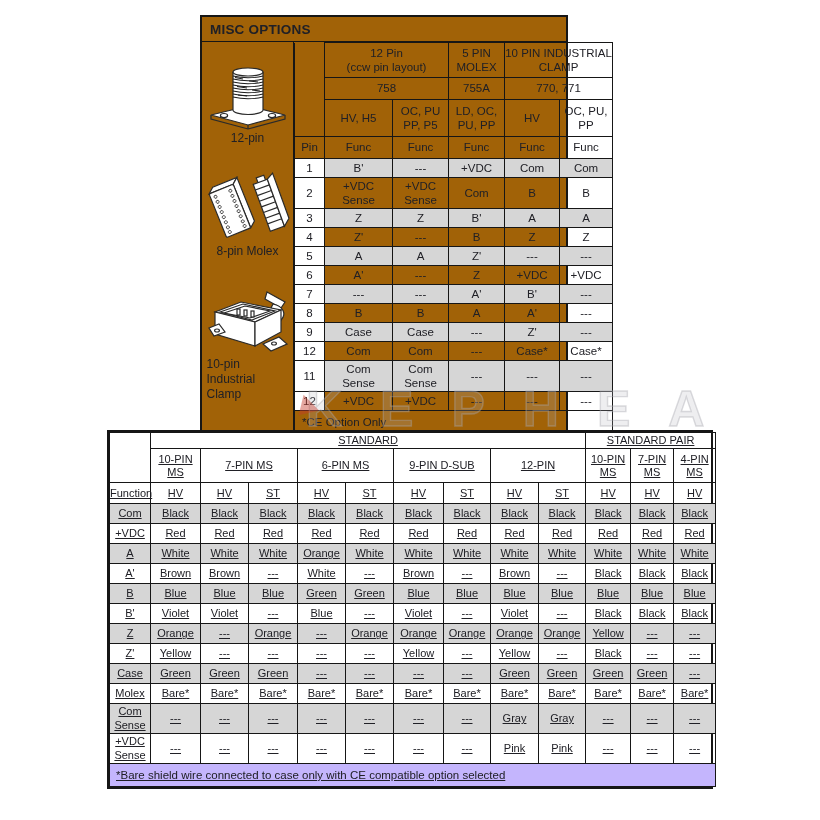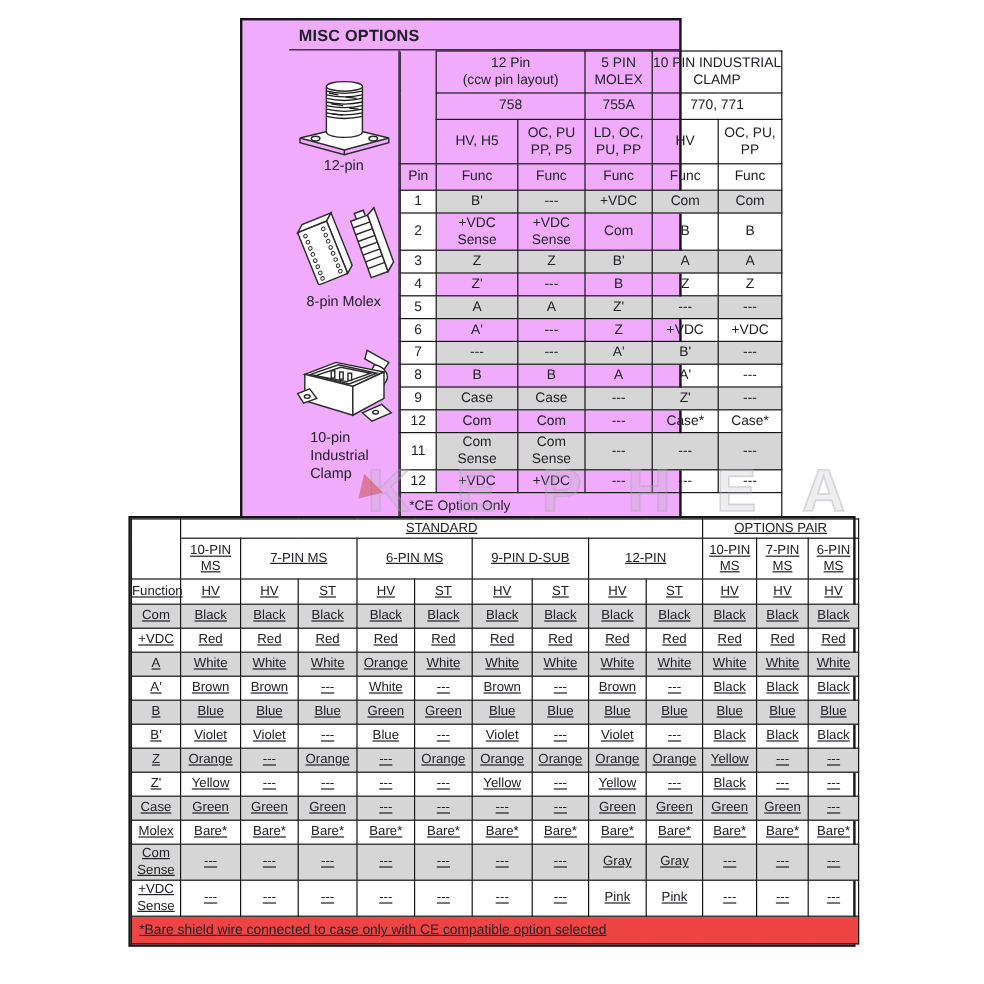--- a/index.html
+++ b/index.html
@@ -14,30 +14,30 @@
     border-left:18px solid rgba(198,60,45,0.45);border-top:11px solid transparent;
     border-bottom:11px solid transparent;transform:rotate(135deg);}
 
   
   table{border-collapse:collapse;table-layout:fixed;}
   td{border:1px solid #161616;text-align:center;vertical-align:middle;
      white-space:pre-line;font-size:11.5px;line-height:1.22;padding:1px 0;}
 
   
   .misc-box{position:absolute;left:200px;top:15px;width:368px;border:2px solid #161616;
-    background:#f0abfc;box-sizing:border-box;z-index:2;padding-left:39px;}
+    background:#a16207;box-sizing:border-box;z-index:2;}
   .misc-title{font-size:13.5px;font-weight:600;letter-spacing:.2px;padding:5px 8px 4px;
     border-bottom:1.5px solid #161616;}
   .misc-body{display:flex;align-items:stretch;}
   .img-col{width:92px;min-width:92px;border-right:1.5px solid #161616;box-sizing:border-box;
     display:flex;flex-direction:column;align-items:center;padding-top:22px;}
   .fig{display:flex;flex-direction:column;align-items:center;}
   .fig .cap{font-size:12px;margin-top:1px;text-align:center;}
   .fig2{margin-top:26px;}
-  .fig3{margin-top:24px;align-items:center;padding-left:6px;}
+  .fig3{margin-top:24px;align-items:flex-start;padding-left:6px;}
   .fig3 .cap{text-align:left;width:62px;line-height:1.25;}
   svg{display:block;}
   .misc-table{width:100%;}
   .misc-table td{height:16px;}
   .misc-table .hrow1 td{height:32px;}
   .misc-table .hrow2 td{height:19px;}
   .misc-table .hrow3 td{height:34px;}
   .misc-table .hrow4 td{height:19px;}
   .misc-table tr.shaded td:not(.rowlabel){background:#d6d6d6;}
   .misc-table td.foot{ text-align:left;padding:4px 7px;font-size:11.5px;height:auto;margin-top:40px;}
@@ -48,21 +48,21 @@
   .enc-box{position:absolute;left:107px;top:430px;width:606px;border:2px solid #161616;
     background:#fff;box-sizing:border-box;z-index:2;}
   .enc-title{font-size:13px;font-weight:600;letter-spacing:.1px;padding:3px 7px 3px;
     border-bottom:1.5px solid #161616;}
   .enc-table{width:100%;text-decoration:underline;}
   .enc-table td{font-size:11px;height:17px;}
   .enc-table .hrow1 td{height:13px;font-size:11px;}
   .enc-table .hrow2 td{height:31px;}
   .enc-table .hrow3 td{height:18px;}
   .enc-table tr.shaded td{background:#d6d6d6;}
-  .enc-table td.foot{text-align:left;padding:4px 6px;font-size:11.5px;height:auto;background:#ef4444;margin-top:44px;}
+  .enc-table td.foot{text-align:left;padding:4px 6px;font-size:11.5px;height:auto;background:#c4b5fd;margin-top:44px;}
   .enc-table td.empty{background:#fff;}
 </style>
 </head>
 <body>
 
 <div class="page">
 
   <div class="watermark">KEPHEA</div>
   <div class="wm-arrow"></div>
 
@@ -338,34 +338,34 @@
         <col style="width:48px">
           <col style="width:47px">
           <col style="width:45px">
           <col style="width:43px">
         <col style="width:42px">
       </colgroup>
       <thead>
         <tr class="hrow1">
           <td class="empty" rowspan="2"></td>
           <td colspan="9">STANDARD</td>
-          <td colspan="3">OPTIONS PAIR</td>
+          <td colspan="3">STANDARD PAIR</td>
         </tr>
         <tr class="hrow2">
           <td>10-PIN
 MS</td>
           <td colspan="2">7-PIN MS</td>
           <td colspan="2">6-PIN MS</td>
           <td colspan="2">9-PIN D-SUB</td>
           <td colspan="2">12-PIN</td>
           <td>10-PIN
 MS</td>
           <td>7-PIN
 MS</td>
-          <td>6-PIN
+          <td>4-PIN
 MS</td>
         </tr>
         <tr class="hrow3">
           <td>Function</td>
           <td>HV</td>
           <td>HV</td>
           <td>ST</td>
           <td>HV</td>
           <td>ST</td>
           <td>HV</td>

